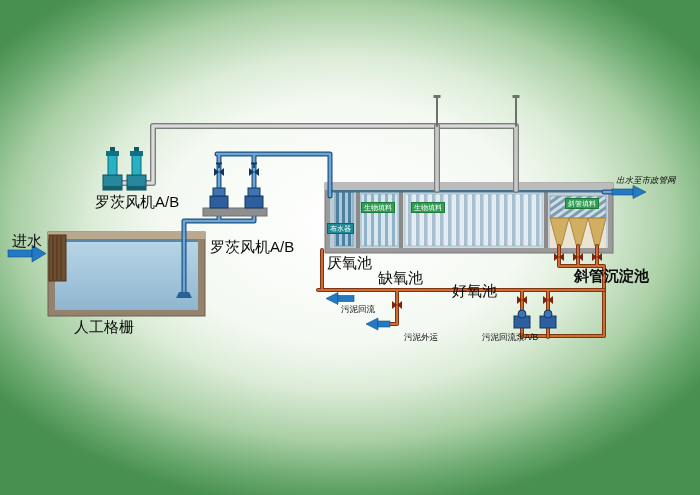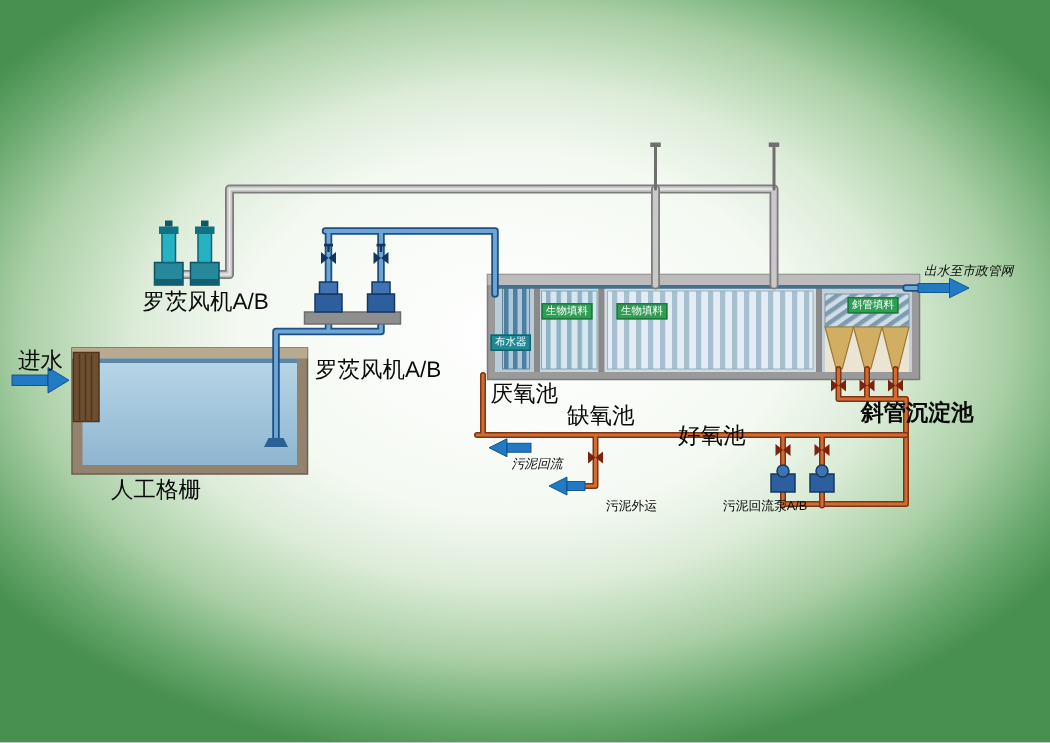--- a/index.html
+++ b/index.html
@@ -197,21 +197,21 @@
 
 <div class="lbl" style="left:95px;top:196px;">罗茨风机A/B</div>
 <div class="lbl" style="left:12px;top:235px;">进水</div>
 <div class="lbl" style="left:36px;top:321px;margin-left:38px;">人工格栅</div>
 <div class="lbl" style="left:210px;top:241px;">罗茨风机A/B</div>
 <div class="lbl" style="left:327px;top:257px;">厌氧池</div>
 <div class="lbl" style="left:378px;top:272px;">缺氧池</div>
 <div class="lbl" style="left:452px;top:257px;margin-top:28px;">好氧池</div>
 <div class="lbl" style="left:574px;top:270px;font-weight:bold;">斜管沉淀池</div>
 <div class="lbl small" style="left:616px;top:175px;font-style:italic;">出水至市政管网</div>
-<div class="lbl small" style="left:341px;top:304px;font-style:italic;">污泥回流</div>
+<div class="lbl small" style="left:341px;top:304px;">污泥回流</div>
 <div class="lbl small" style="left:404px;top:332px;">污泥外运</div>
 <div class="lbl small" style="left:482px;top:332px;">污泥回流泵A/B</div>
 
 <div class="tag teal" style="left:327px;top:223px;">布水器</div>
 <div class="tag" style="left:361px;top:202px;">生物填料</div>
 <div class="tag" style="left:411px;top:202px;">生物填料</div>
 <div class="tag" style="left:565px;top:198px;">斜管填料</div>
 
 
 </div>

